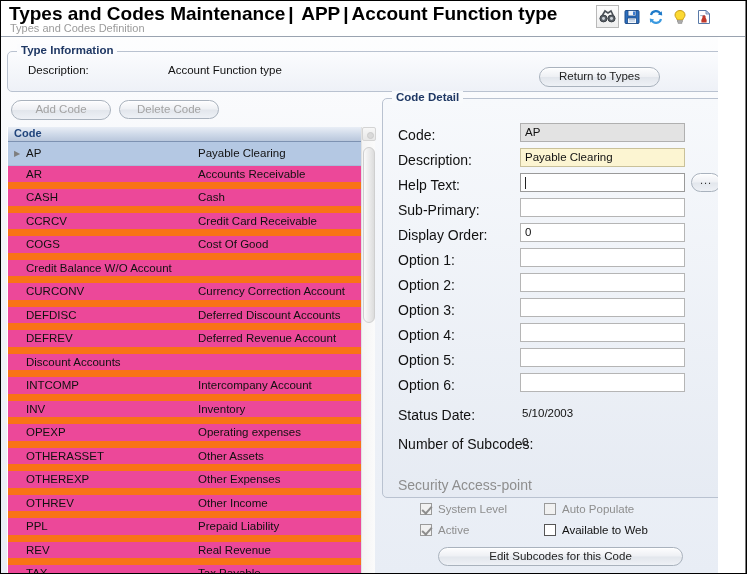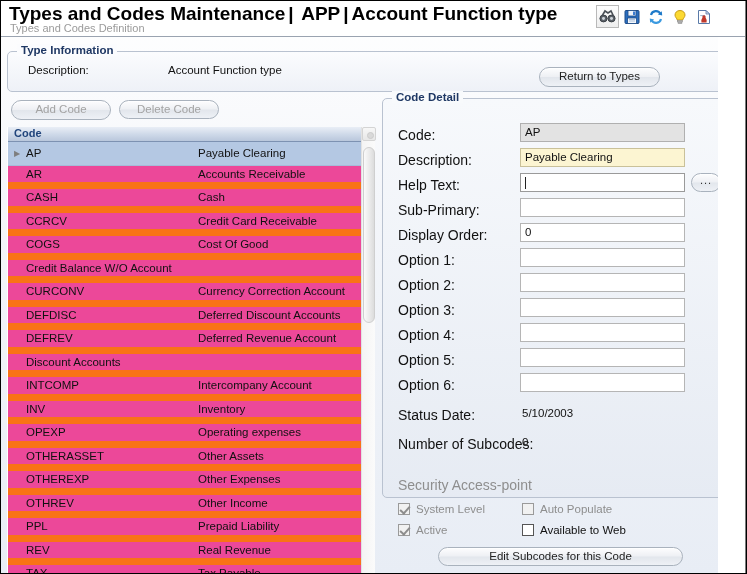--- a/index.html
+++ b/index.html
@@ -177,21 +177,21 @@
   .det-input.readonly { background: #e3e3e3; border-color: #b0b0b0; }
   .det-input.highlight { background: #fcf5d2; border-color: #c9c19a; }
   .det-input.focused { border: 1px solid #9a9a9a; }
   .caret {
     position: absolute; left: 524px; width: 1px; height: 12px;
     background: #222;
   }
   .det-value { position: absolute; font-size: 11.5px; color: #111; }
 
   
-  .cbx-wrap { position: absolute; display: flex; align-items: flex-start; }
+  .cbx-wrap { position: absolute; display: flex; align-items: flex-start; margin-left: 22px; }
   .cbx {
     width: 12px; height: 12px;
     border: 1px solid #9a9a9a;
     background: #f1f1f1;
     margin-right: 6px;
     position: relative;
   }
   .cbx.enabled { background: #ffffff; border-color: #555; }
   .cbx.checked::after {
     content: "";

